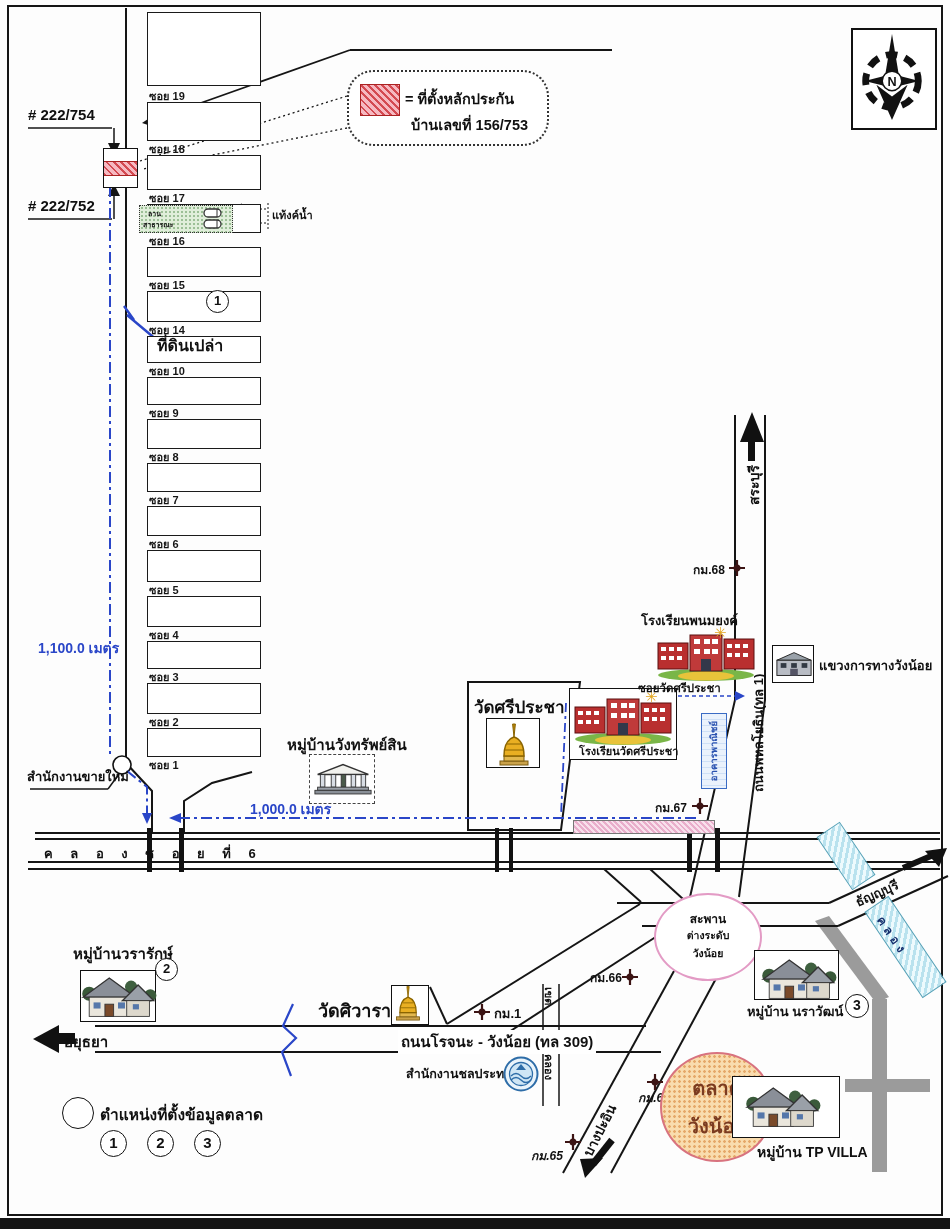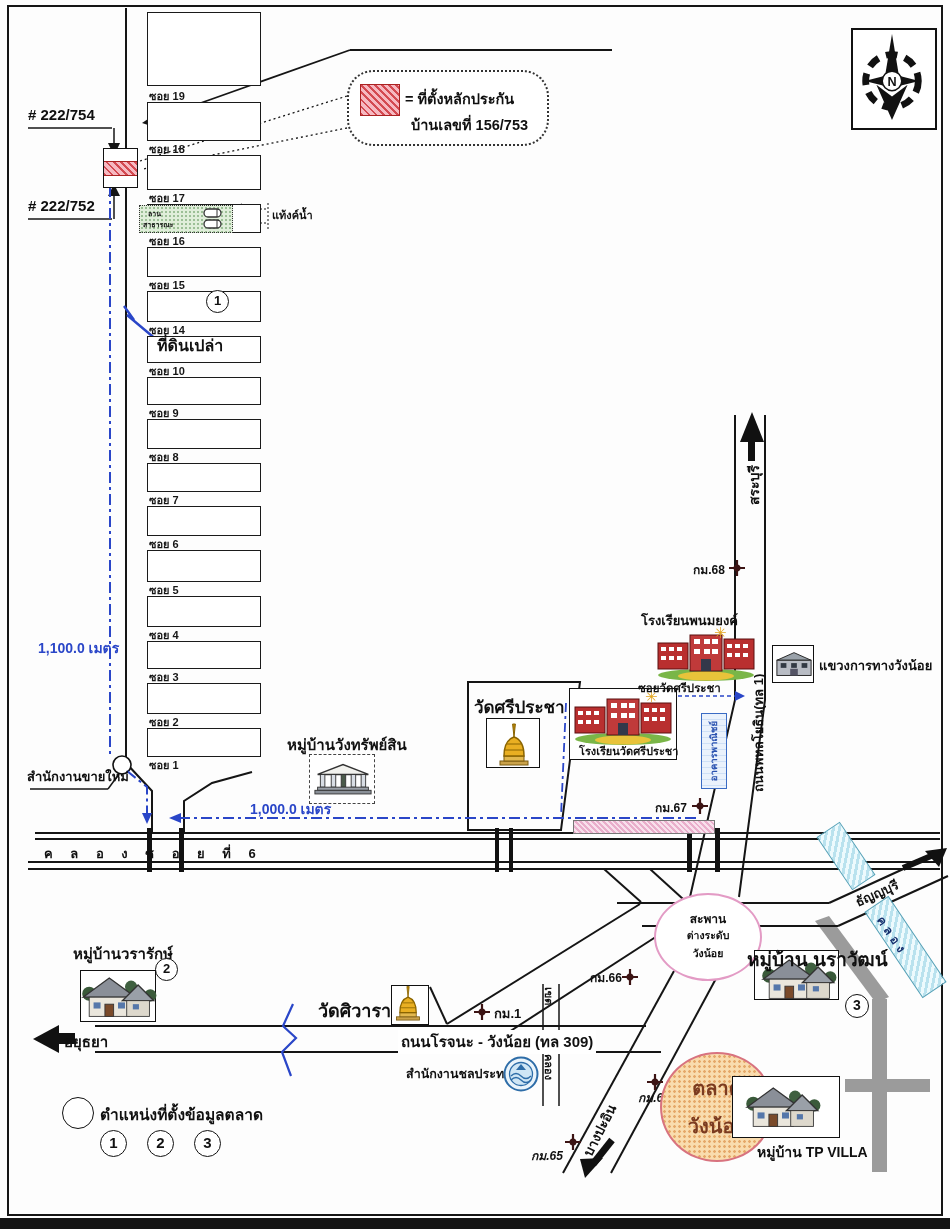--- a/index.html
+++ b/index.html
@@ -379,21 +379,21 @@
           <rect x="12" y="30" width="46" height="22" fill="#eae6dc" stroke="#333"></rect>
           <polygon points="50,34 68,16 86,34" fill="#9aa0a8" stroke="#333" stroke-width="1.5"></polygon>
           <rect x="55" y="34" width="26" height="18" fill="#ddd8cc" stroke="#333"></rect>
           <rect x="30" y="38" width="10" height="14" fill="#7a4a2a" stroke="#333"></rect>
           <rect x="17" y="36" width="8" height="7" fill="#5577aa"></rect>
           <rect x="45" y="36" width="8" height="7" fill="#5577aa"></rect>
           <rect x="62" y="38" width="7" height="6" fill="#5577aa"></rect>
         </svg>
       </div>
   </div>
-  <div class="L" style="left:747px;top:944px;font-size:19px;">หมู่บ้าน นราวัฒน์</div>
+  <div class="L" style="left:747px;top:1001px;font-size:13px;">หมู่บ้าน นราวัฒน์</div>
   <div class="cnum" style="left:845px;top:994px;width:24px;height:24px;font-size:14px;line-height:21px;">3</div>
 
   <div class="box" style="left:732px;top:1076px;width:108px;height:62px;">
     <div class="abs" style="left:8px;top:4px;">
         <svg width="82" height="48" viewBox="0 0 90 55">
           <circle cx="12" cy="26" r="8" fill="#3a5a3a"></circle>
           <circle cx="60" cy="18" r="7" fill="#3f6040"></circle>
           <circle cx="82" cy="28" r="7" fill="#3a5a3a"></circle>
           <polygon points="5,30 35,8 65,30" fill="#8a8f98" stroke="#333" stroke-width="1.5"></polygon>
           <rect x="12" y="30" width="46" height="22" fill="#eae6dc" stroke="#333"></rect>

